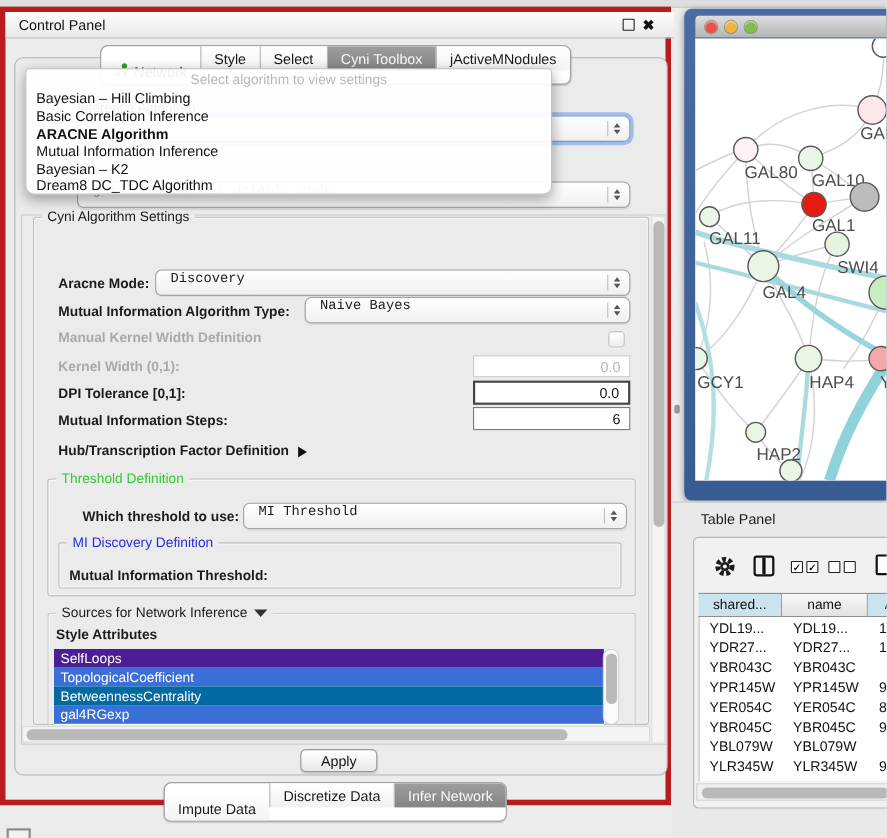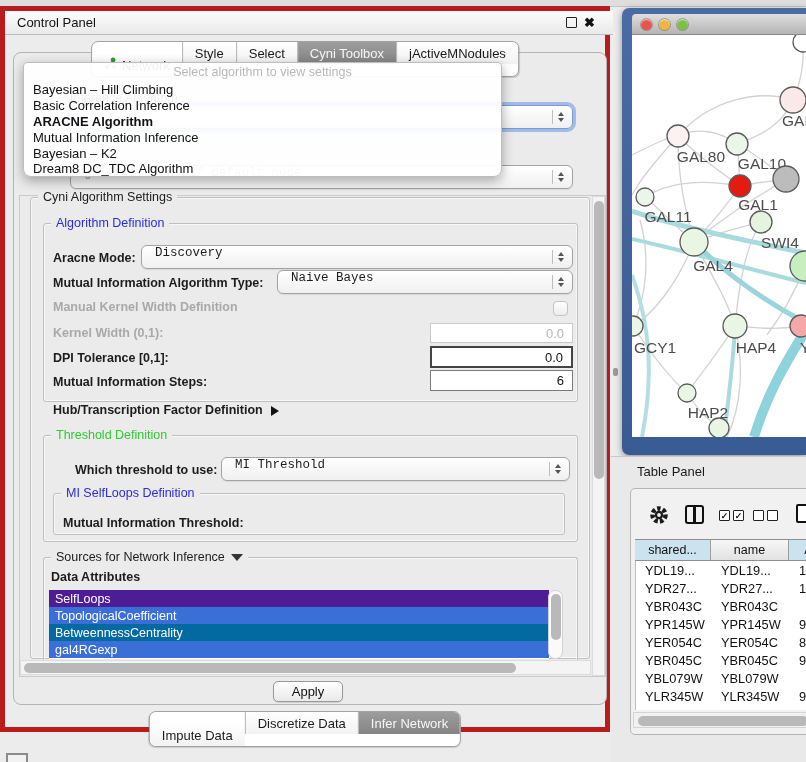--- a/index.html
+++ b/index.html
@@ -161,23 +161,20 @@
         <div class="item">Dream8 DC_TDC Algorithm</div>
       </div>
   </div>
 
   <div class="abs scrollborder"></div>
 
   <div class="abs grp" style="left:25px;top:186px;width:560px;height:462px;padding-left:16px;">
     <span class="grp-title">Cyni Algorithm Settings</span>
   </div>
 
-  <div class="abs grp" style="left:38px;top:212px;width:535px;height:179px;">
-    <span class="grp-title" style="color:#2b2bdd;">Algorithm Definition</span>
-  </div>
   <div class="abs lbl" style="left:48px;top:240px;">Aracne Mode:</div>
   <div class="abs combo" style="left:136px;top:234px;width:432px;">
     <span>Discovery</span>
     <div class="spin">
         <span class="tu"></span>
         <span class="td"></span>
       </div>
   </div>
   <div class="abs lbl" style="left:48px;top:265px;">Mutual Information Algorithm Type:</div>
   <div class="abs combo" style="left:272px;top:259px;width:296px;">
@@ -211,30 +208,30 @@
   </div>
   <div class="abs lbl" style="left:70px;top:452px;">Which threshold to use:</div>
   <div class="abs combo" style="left:216px;top:446px;width:349px;">
     <span>MI Threshold</span>
     <div class="spin">
         <span class="tu"></span>
         <span class="td"></span>
       </div>
   </div>
   <div class="abs grp" style="left:48px;top:482px;width:512px;height:42px;">
-    <span class="grp-title" style="color:#2b2bdd;">MI SelfLoops Definition</span>
+    <span class="grp-title" style="color:#2b2bdd;">MI Discovery Definition</span>
   </div>
   <div class="abs lbl" style="left:58px;top:505px;">Mutual Information Threshold:</div>
 
   <div class="abs grp" style="left:38px;top:546px;width:535px;height:104px;border-bottom:none;">
     <span class="grp-title">
       <span>Sources for Network Inference</span><span class="tri-down"></span>
     </span>
   </div>
-  <div class="abs lbl" style="left:46px;top:559px;">Data Attributes</div>
+  <div class="abs lbl" style="left:46px;top:559px;">Style Attributes</div>
   <div class="abs attr-list" style="left:44px;top:579px;width:500px;height:69px;" id="attr-list">
       <div class="attr-row" style="background: #4c1d95;">SelfLoops</div>
       <div class="attr-row" style="background: rgb(58, 111, 216);">TopologicalCoefficient</div>
       <div class="attr-row" style="background: #0369a1;">BetweennessCentrality</div>
       <div class="attr-row" style="background: rgb(58, 111, 216);">gal4RGexp</div>
     </div>
   <div class="abs sbar-track" style="left:543px;top:579px;width:15px;height:69px;">
     <div class="sbar-thumb" style="position:absolute;left:2px;top:3px;width:10px;height:46px;"></div>
   </div>
 

